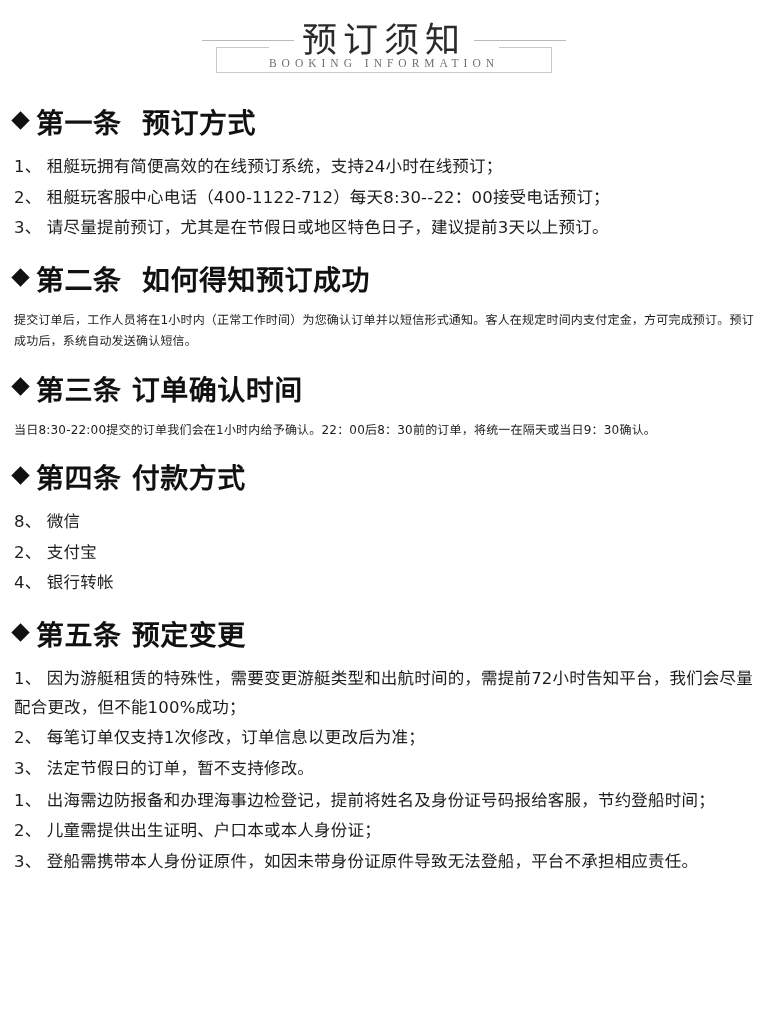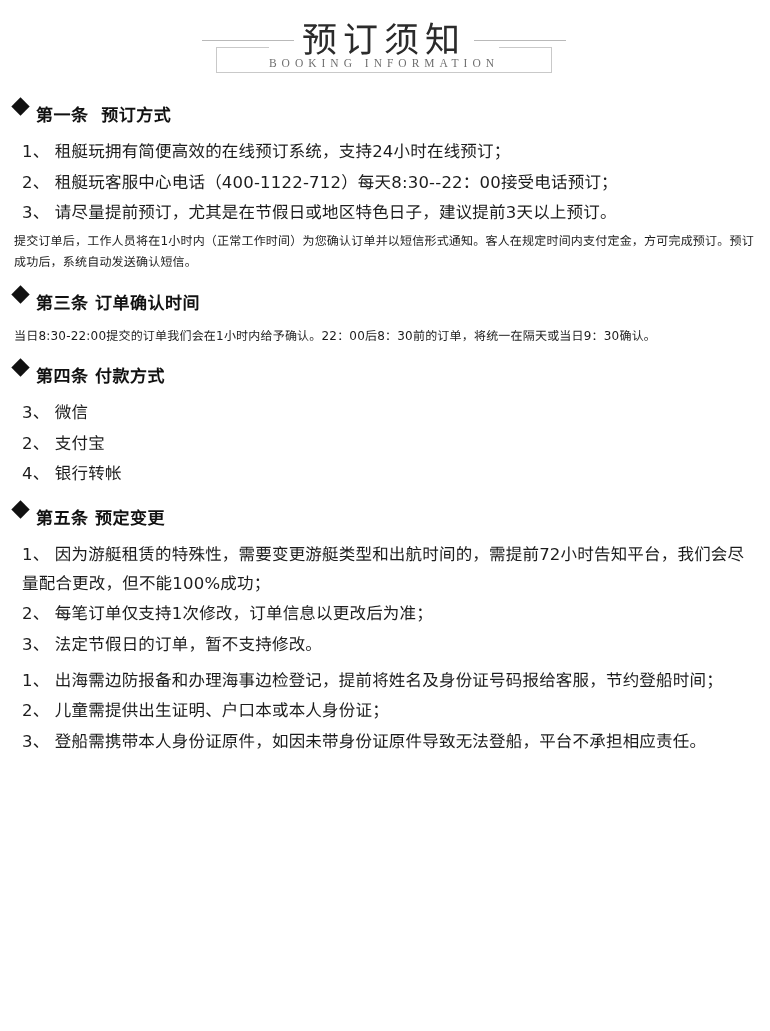--- a/index.html
+++ b/index.html
@@ -81,22 +81,22 @@
     font-size: 11.5px;
     letter-spacing: 5px;
     color: #6f6f6f;
     font-family: Liberation Serif, serif;
   }
 
   
   .section { margin: 0 0 4px 0; }
   .section-head {
     display: flex;
-    align-items: flex-start;
-    font-size: 17px;
+    align-items: center;
+    font-size: 28px;
     font-weight: bold;
     color: #111;
     margin: 16px 0 12px 0;
     letter-spacing: 0.5px;
   }
   .diamond-icon {
     display: inline-block;
     width: 13px;
     height: 13px;
     background: #111;
@@ -108,21 +108,21 @@
   }
   .section-head .head-text { white-space: pre; }
 
   .para {
     font-size: 12px;
     line-height: 1.72;
     color: #1c1c1c;
     margin: 0 0 2px 0;
     letter-spacing: 0.2px;
   }
-  .list { margin: 8px; padding: 0; list-style: none; }
+  .list { margin: 0; padding: 0; list-style: none; }
   .list li {
     font-size: 16.5px;
     line-height: 1.72;
     color: #1c1c1c;
     margin: 0 0 2px 0;
     letter-spacing: 0.2px;
   }
   .body-block { margin-bottom: 4px; }
 </style>
 </head>
@@ -145,38 +145,42 @@
       <span class="head-text">第一条  预订方式</span>
     </div>
     <ul class="list body-block">
       <li>1、 租艇玩拥有简便高效的在线预订系统，支持24小时在线预订；</li>
       <li>2、 租艇玩客服中心电话（400-1122-712）每天8:30--22：00接受电话预订；</li>
       <li>3、 请尽量提前预订，尤其是在节假日或地区特色日子，建议提前3天以上预订。</li>
     </ul>
   </div>
 
   <div class="section">
+    <div class="section-head">
+      <span class="diamond-icon"></span>
+      <span class="head-text">第二条  如何得知预订成功</span>
+    </div>
     <p class="para body-block">提交订单后，工作人员将在1小时内（正常工作时间）为您确认订单并以短信形式通知。客人在规定时间内支付定金，方可完成预订。预订成功后，系统自动发送确认短信。</p>
   </div>
 
   <div class="section">
     <div class="section-head">
       <span class="diamond-icon"></span>
       <span class="head-text">第三条 订单确认时间</span>
     </div>
     <p class="para body-block">当日8:30-22:00提交的订单我们会在1小时内给予确认。22：00后8：30前的订单，将统一在隔天或当日9：30确认。</p>
   </div>
 
   <div class="section">
     <div class="section-head">
       <span class="diamond-icon"></span>
       <span class="head-text">第四条 付款方式</span>
     </div>
     <ul class="list body-block">
-      <li>3、 微信</li>
+      <li>8、 微信</li>
       <li>2、 支付宝</li>
       <li>4、 银行转帐</li>
     </ul>
   </div>
 
   <div class="section">
     <div class="section-head">
       <span class="diamond-icon"></span>
       <span class="head-text">第五条 预定变更</span>
     </div>

